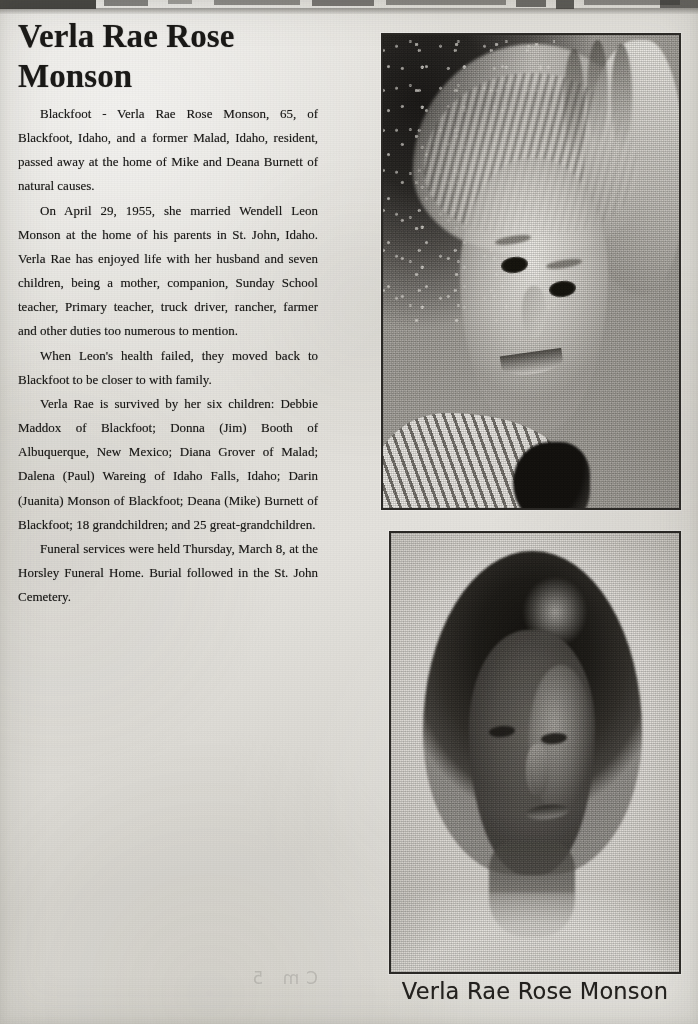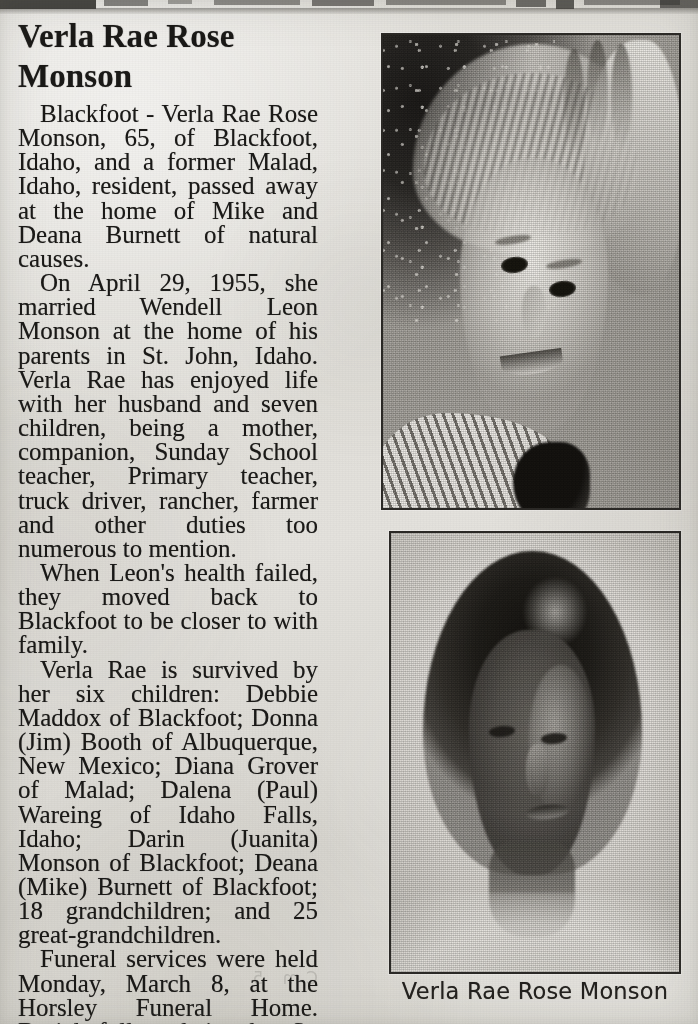--- a/index.html
+++ b/index.html
@@ -59,21 +59,21 @@
   #textcol{
     position:absolute;left:18px;top:16px;width:300px;
     color:#1a1917;
   }
   #headline{
     font-size:33px;line-height:40px;font-weight:bold;
     letter-spacing:.1px;margin:0 0 6px 0;
     text-shadow:0 0 1.1px rgba(0,0,0,.42);
   }
   .para{
-    font-size:25px;line-height:24.15px;
+    font-size:13px;line-height:24.15px;
     text-align:justify;text-justify:inter-word;
     margin:0;text-indent:22px;
     text-shadow:0 0 .75px rgba(0,0,0,.40);
     -webkit-font-smoothing:none;
   }
 
   
   .photo{
     position:absolute;
     border:2px solid #2b2926;
@@ -280,21 +280,21 @@
   </div>
 
   <div id="colrule"></div>
 
   <div id="textcol">
     <h1 id="headline">Verla Rae Rose Monson</h1>
     <p class="para">Blackfoot - Verla Rae Rose Monson, 65, of Blackfoot, Idaho, and a former Malad, Idaho, resident, passed away at the home of Mike and Deana Burnett of natural causes.</p>
     <p class="para">On April 29, 1955, she married Wendell Leon Monson at the home of his parents in St. John, Idaho. Verla Rae has enjoyed life with her husband and seven children, being a mother, companion, Sunday School teacher, Primary teacher, truck driver, rancher, farmer and other duties too numerous to mention.</p>
     <p class="para">When Leon's health failed, they moved back to Blackfoot to be closer to with family.</p>
     <p class="para">Verla Rae is survived by her six children: Debbie Maddox of Blackfoot; Donna (Jim) Booth of Albuquerque, New Mexico; Diana Grover of Malad; Dalena (Paul) Wareing of Idaho Falls, Idaho; Darin (Juanita) Monson of Blackfoot; Deana (Mike) Burnett of Blackfoot; 18 grandchildren; and 25 great-grandchildren.</p>
-    <p class="para">Funeral services were held Monday, March 8, at the Horsley Funeral Home. Burial followed in the St. John Cemetery.</p>
+    <p class="para">Funeral services were held Thursday, March 8, at the Horsley Funeral Home. Burial followed in the St. John Cemetery.</p>
   </div>
 
   <div class="photo" id="photo-top">
     <div class="inner">
       <div id="bgTop"></div>
       <div id="dkSpeck"></div>
       <div id="hairTop"></div>
       <div id="hairWave"></div>
       <div id="handT"></div>
       <div class="fingerT" id="fT1"></div>

